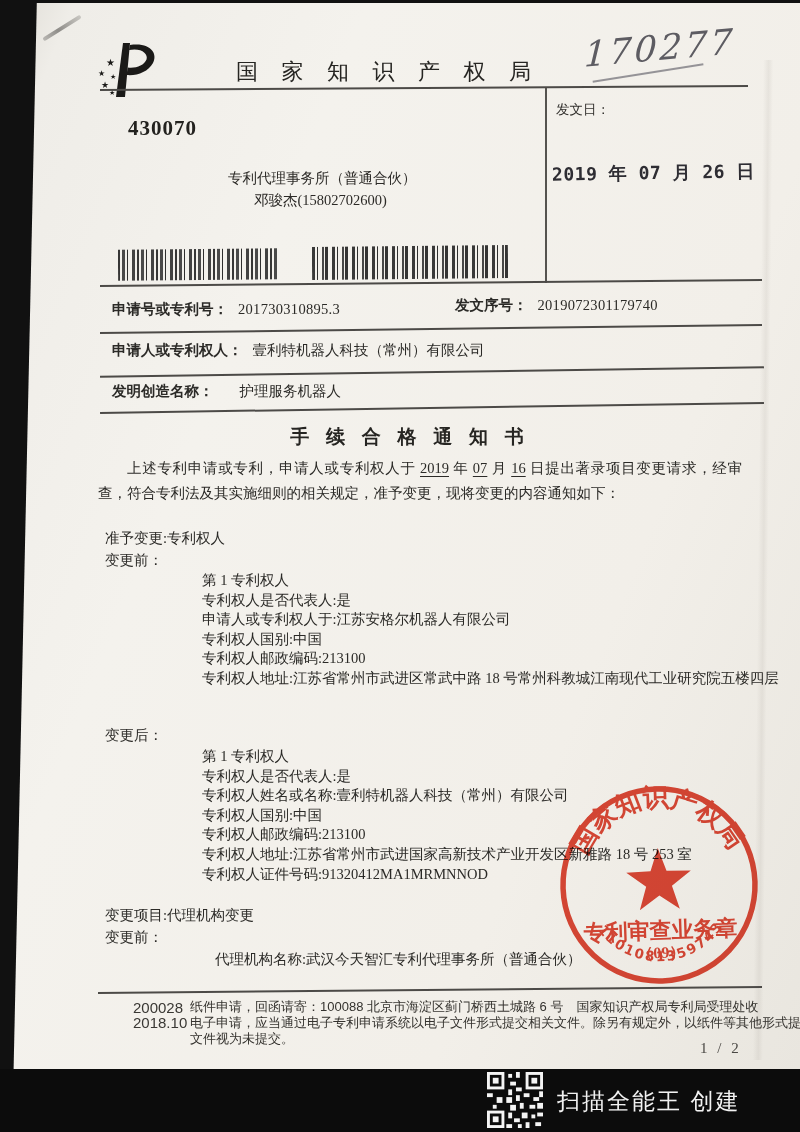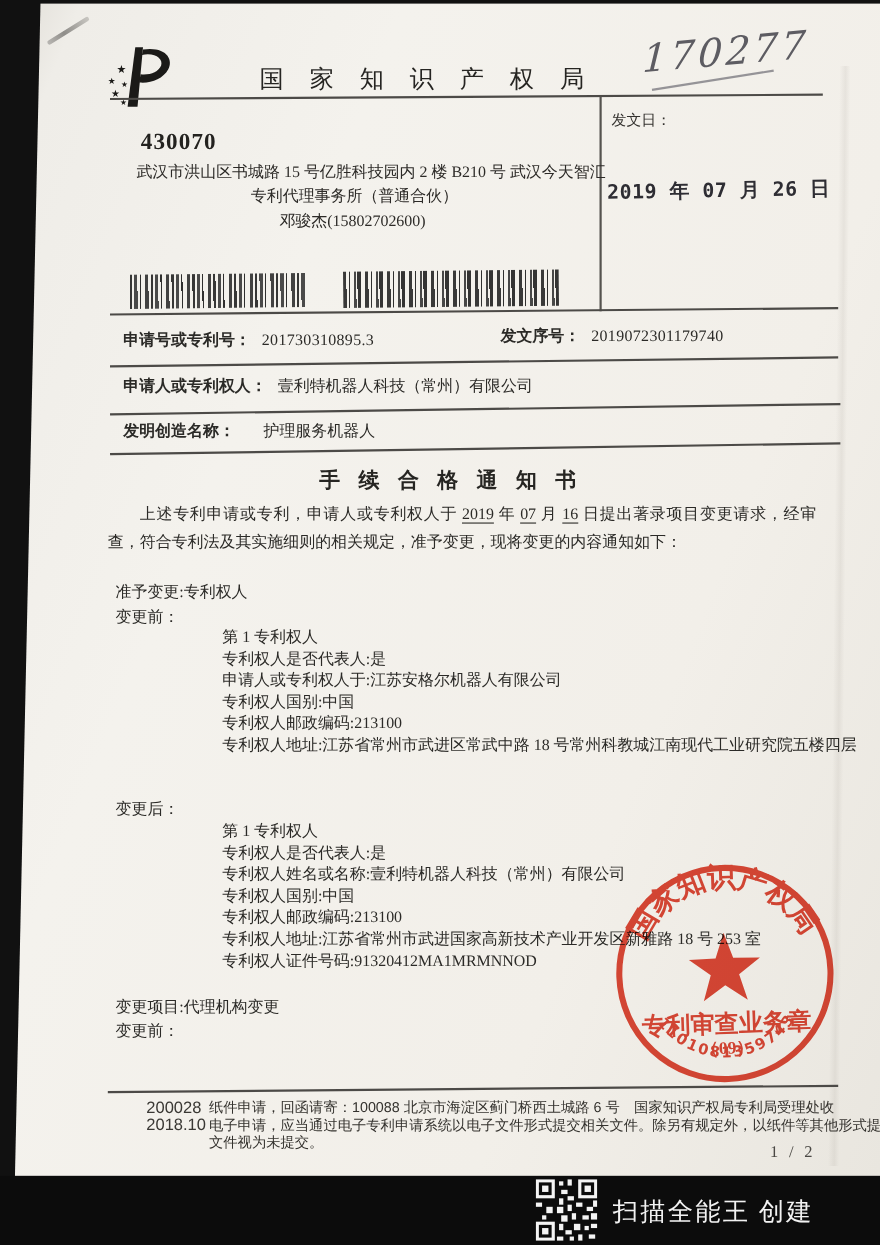--- a/index.html
+++ b/index.html
@@ -61,21 +61,21 @@
 
   
   .foot-col{font-size:15px;color:#3a3834;font-family:"Liberation Sans","DejaVu Sans",sans-serif;margin-left:25px;}
   .foot-line{font-size:13px;color:#34322e;white-space:nowrap;
     font-family:"Liberation Sans","DejaVu Sans",sans-serif;}
   .pagenum{font-size:15px;color:#4a4844;letter-spacing:3px;}
 
   
   .strip{position:absolute;left:0;top:1069px;width:800px;height:63px;background:#0c0c0c;}
   .wm-text{position:absolute;color:#f2f2f2;font-size:23px;letter-spacing:2px;
-    font-family:Liberation Serif, serif;}
+    font-family:Liberation Sans, sans-serif;}
 </style>
 </head>
 <body>
 
 <div id="page">
 
   <div class="paper"></div>
   <div class="paper-crease"></div>
   <div class="staple"></div>
 
@@ -94,21 +94,20 @@
   <div class="abs handwritten" style="left:584px;top:28px">170277</div>
   <div class="hand-tail" style="left:592px;top:72px;width:112px"></div>
 
   <div class="rule" style="left:100px;top:87px;width:648px;transform:rotate(-.35deg)"></div>
   <div class="vline" style="left:545px;top:88px;height:195px"></div>
 
   <div class="abs dispatch-label" style="left:556px;top:101px">发文日：</div>
   <div class="abs dispatch-date" style="left:552px;top:161px">2019 年 07 月 26 日</div>
 
   <div class="abs postal" style="left:128px;top:116px">430070</div>
-  <div class="abs addr" style="left:124px;top:147px">武汉市洪山区书城路 15 号亿胜科技园内 2 楼 B210 号 武汉今天智汇</div>
   <div class="abs addr" style="left:228px;top:169px">专利代理事务所（普通合伙）</div>
   <div class="abs addr" style="left:254px;top:191px">邓骏杰(15802702600)</div>
 
   <div class="barcode bc1" style="left:118px;top:249px;width:160px;height:31px"></div>
   <div class="barcode bc2" style="left:312px;top:246px;width:196px;height:33px"></div>
 
   <div class="rule" style="left:100px;top:282px;width:662px;transform:rotate(-.5deg)"></div>
 
   <div class="abs row" style="left:112px;top:300px">
     <span class="lbl">申请号或专利号：</span><span class="val bold">201730310895.3</span>
@@ -151,20 +150,21 @@
     <div>专利权人是否代表人:是</div>
     <div>专利权人姓名或名称:壹利特机器人科技（常州）有限公司</div>
     <div>专利权人国别:中国</div>
     <div>专利权人邮政编码:213100</div>
     <div>专利权人地址:江苏省常州市武进国家高新技术产业开发区新雅路 18 号 253 室</div>
     <div>专利权人证件号码:91320412MA1MRMNNOD</div>
   </div>
 
   <div class="abs sec" style="left:105px;top:906px">变更项目:代理机构变更</div>
   <div class="abs sec" style="left:105px;top:928px">变更前：</div>
+  <div class="abs sec" style="left:215px;top:950px">代理机构名称:武汉今天智汇专利代理事务所（普通合伙）</div>
 
   <svg class="seal" style="left:556px;top:782px" width="206" height="206" viewBox="0 0 206 206">
     <defs>
       <path id="sealTop" d="M 32 70 A 78 78 0 0 1 174 70" fill="none"></path>
       <path id="sealBottom" d="M 34 135 A 76 76 0 0 0 172 135" fill="none"></path>
     </defs>
     <circle cx="103" cy="103" r="96" fill="none" stroke="#dd3a27" stroke-width="5.5"></circle>
     <text font-size="26" font-weight="bold" fill="#dd3a27" font-family="'Liberation Serif',serif">
       <textPath href="#sealTop" startOffset="50%" text-anchor="middle">国家知识产权局</textPath>
     </text>

